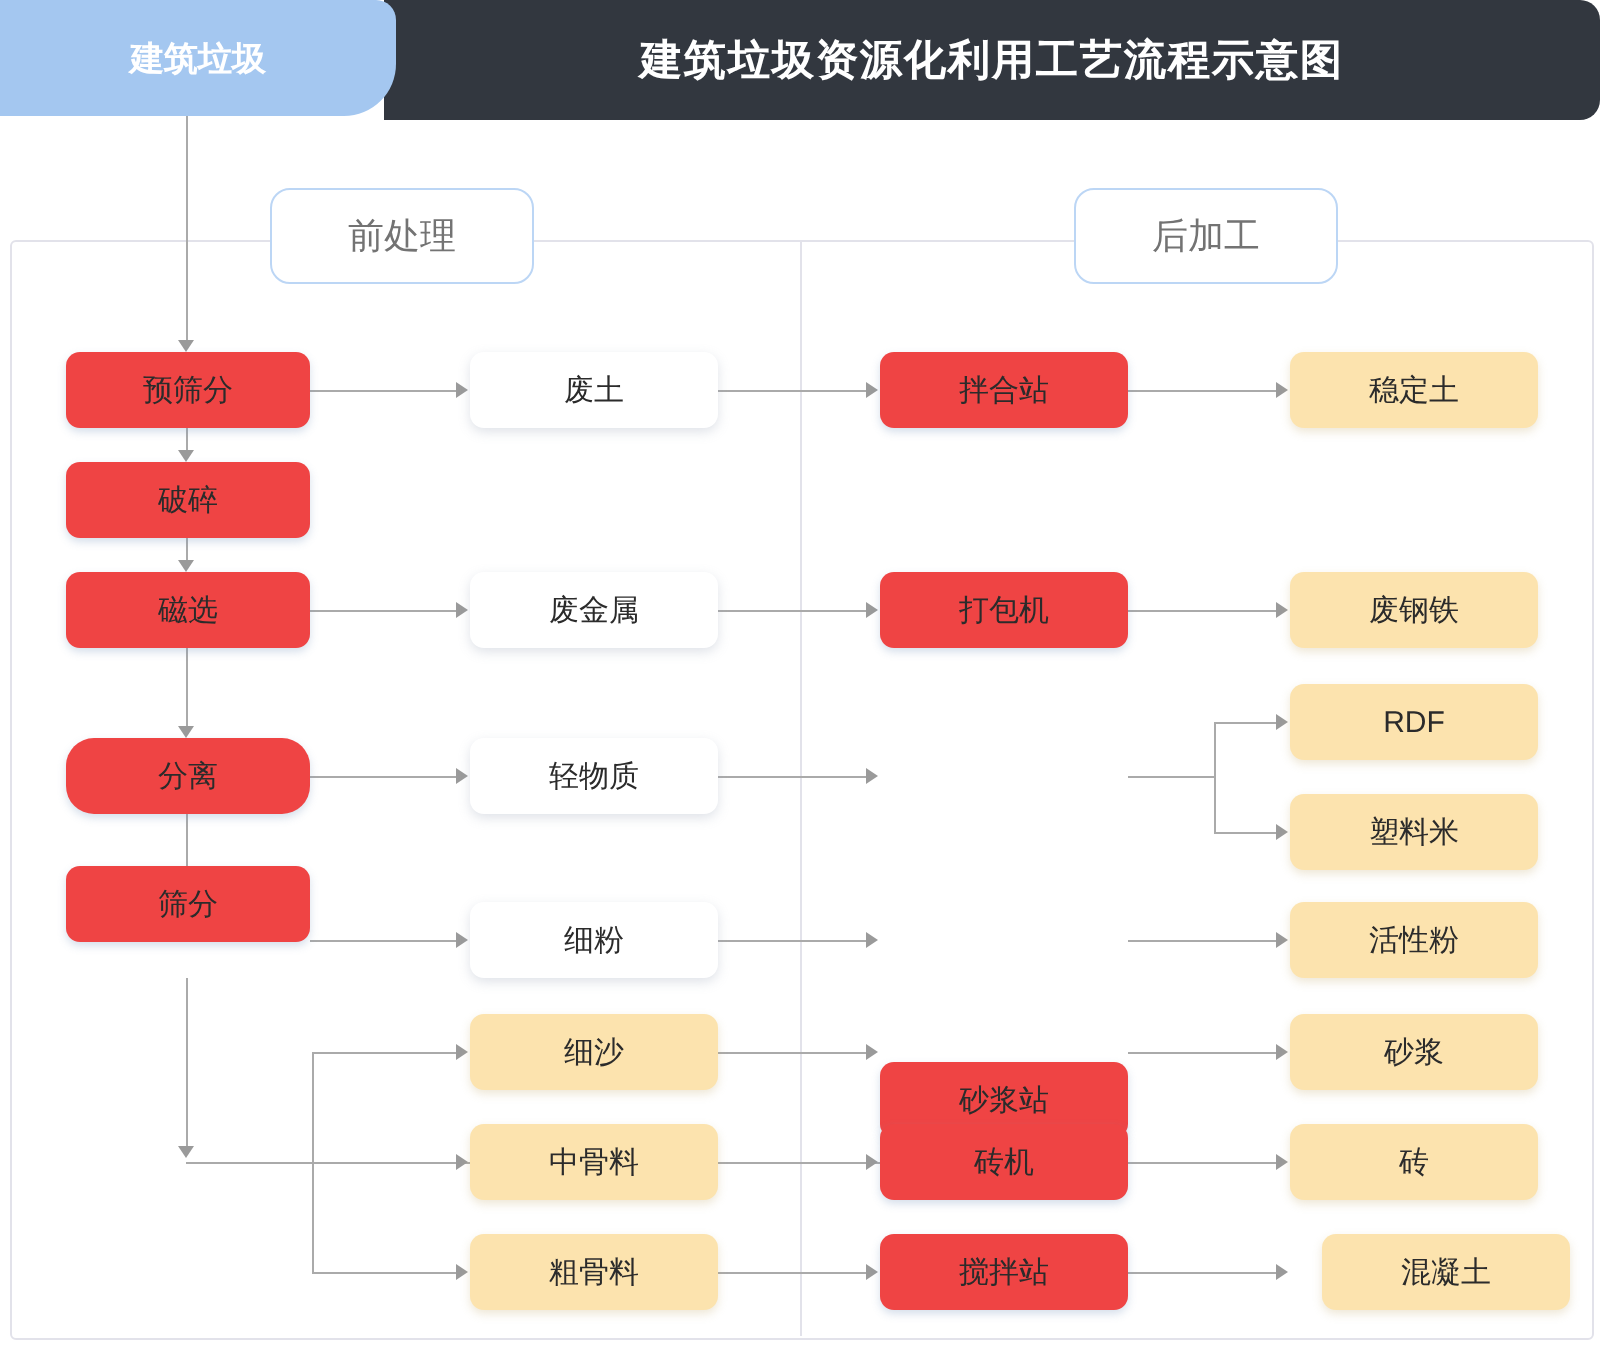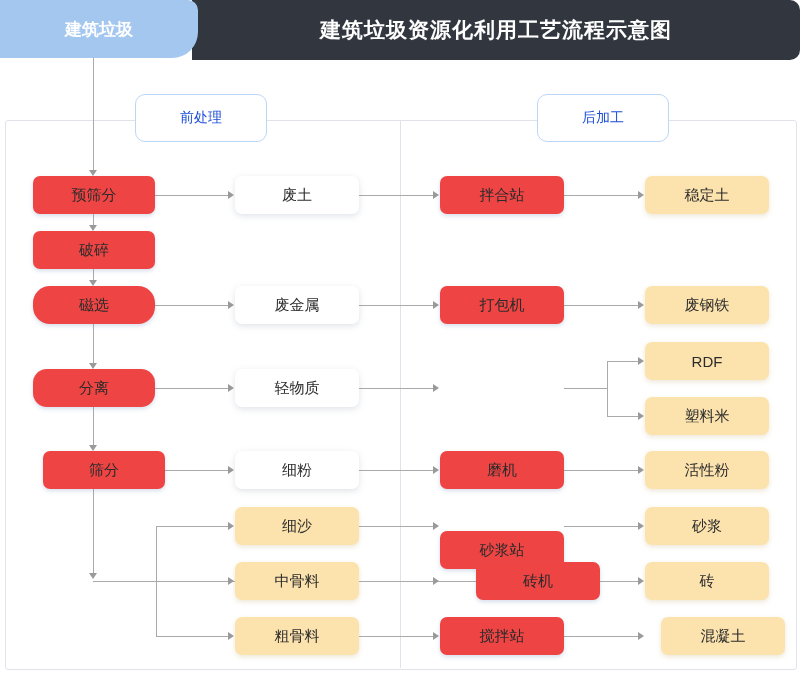--- a/index.html
+++ b/index.html
@@ -42,21 +42,21 @@
   .divider-v{
     position:absolute;left:400px;top:120px;width:1px;height:548px;
     background:#e2e2ea;
   }
 
   
   .stage-label{
     position:absolute;height:46px;
     background:#ffffff;border:1px solid #bcd6f5;border-radius:10px;
     display:flex;align-items:center;justify-content:center;
-    color:#1d4ed8;font-size:14px;
+    color:#737373;font-size:18px;
     z-index:4;
   }
   .stage-label.pre{left:135px;top:94px;width:130px;}
   .stage-label.post{left:537px;top:94px;width:130px;}
 
   
   .node{
     position:absolute;height:38px;border-radius:7px;
     display:flex;align-items:center;justify-content:center;
     font-size:15px;color:#2b2b2b;
@@ -180,37 +180,36 @@
   <div class="arw" style="left:638px;top:522px;"></div>
 
   <div class="ln h" style="left:564px;top:581px;width:76px;"></div>
   <div class="arw" style="left:638px;top:577px;"></div>
 
   <div class="ln h" style="left:564px;top:636px;width:76px;"></div>
   <div class="arw" style="left:638px;top:632px;"></div>
 
   <div class="node blue col-a" style="top:176px;">预筛分</div>
   <div class="node blue col-a" style="top:231px;">破碎</div>
-  <div class="node blue col-a" style="top:286px;border-radius:17px;">磁选</div>
+  <div class="node blue col-a" style="top:286px;">磁选</div>
   <div class="node blue col-a" style="top:369px;border-radius:14px;">分离</div>
-  <div class="node blue col-a" style="top:451px;margin-left:10px;">筛分</div>
+  <div class="node blue col-a" style="top:433px;">筛分</div>
 
   <div class="node white col-b" style="top:176px;">废土</div>
   <div class="node white col-b" style="top:286px;">废金属</div>
   <div class="node white col-b" style="top:369px;">轻物质</div>
   <div class="node white col-b" style="top:451px;">细粉</div>
   <div class="node yellow col-b" style="top:507px;">细沙</div>
   <div class="node yellow col-b" style="top:562px;">中骨料</div>
   <div class="node yellow col-b" style="top:617px;">粗骨料</div>
 
   <div class="node blue col-c" style="top:176px;">拌合站</div>
   <div class="node blue col-c" style="top:286px;">打包机</div>
-  <div class="node blue col-c" style="top:451px;">磨机</div>
   <div class="node blue col-c" style="top:507px;margin-top:24px;">砂浆站</div>
-  <div class="node blue col-c" style="top:562px;margin-left:36px;">砖机</div>
+  <div class="node blue col-c" style="top:562px;">砖机</div>
   <div class="node blue col-c" style="top:617px;">搅拌站</div>
 
   <div class="node yellow col-d" style="top:176px;">稳定土</div>
   <div class="node yellow col-d" style="top:286px;">废钢铁</div>
   <div class="node yellow col-d" style="top:342px;">RDF</div>
   <div class="node yellow col-d" style="top:397px;">塑料米</div>
   <div class="node yellow col-d" style="top:451px;">活性粉</div>
   <div class="node yellow col-d" style="top:507px;">砂浆</div>
   <div class="node yellow col-d" style="top:562px;">砖</div>
   <div class="node yellow col-d" style="top:617px;margin-left:16px;">混凝土</div>

